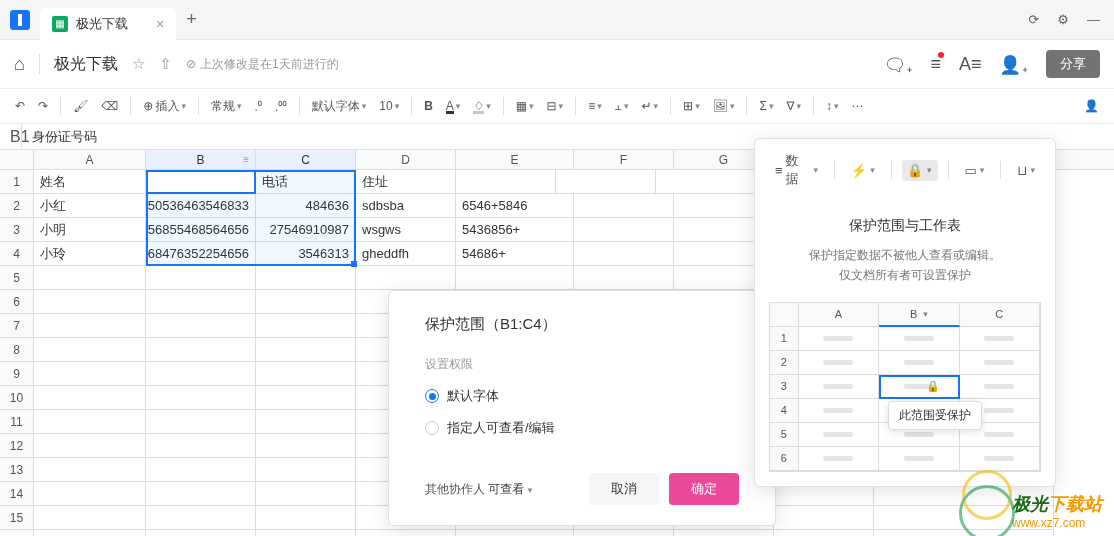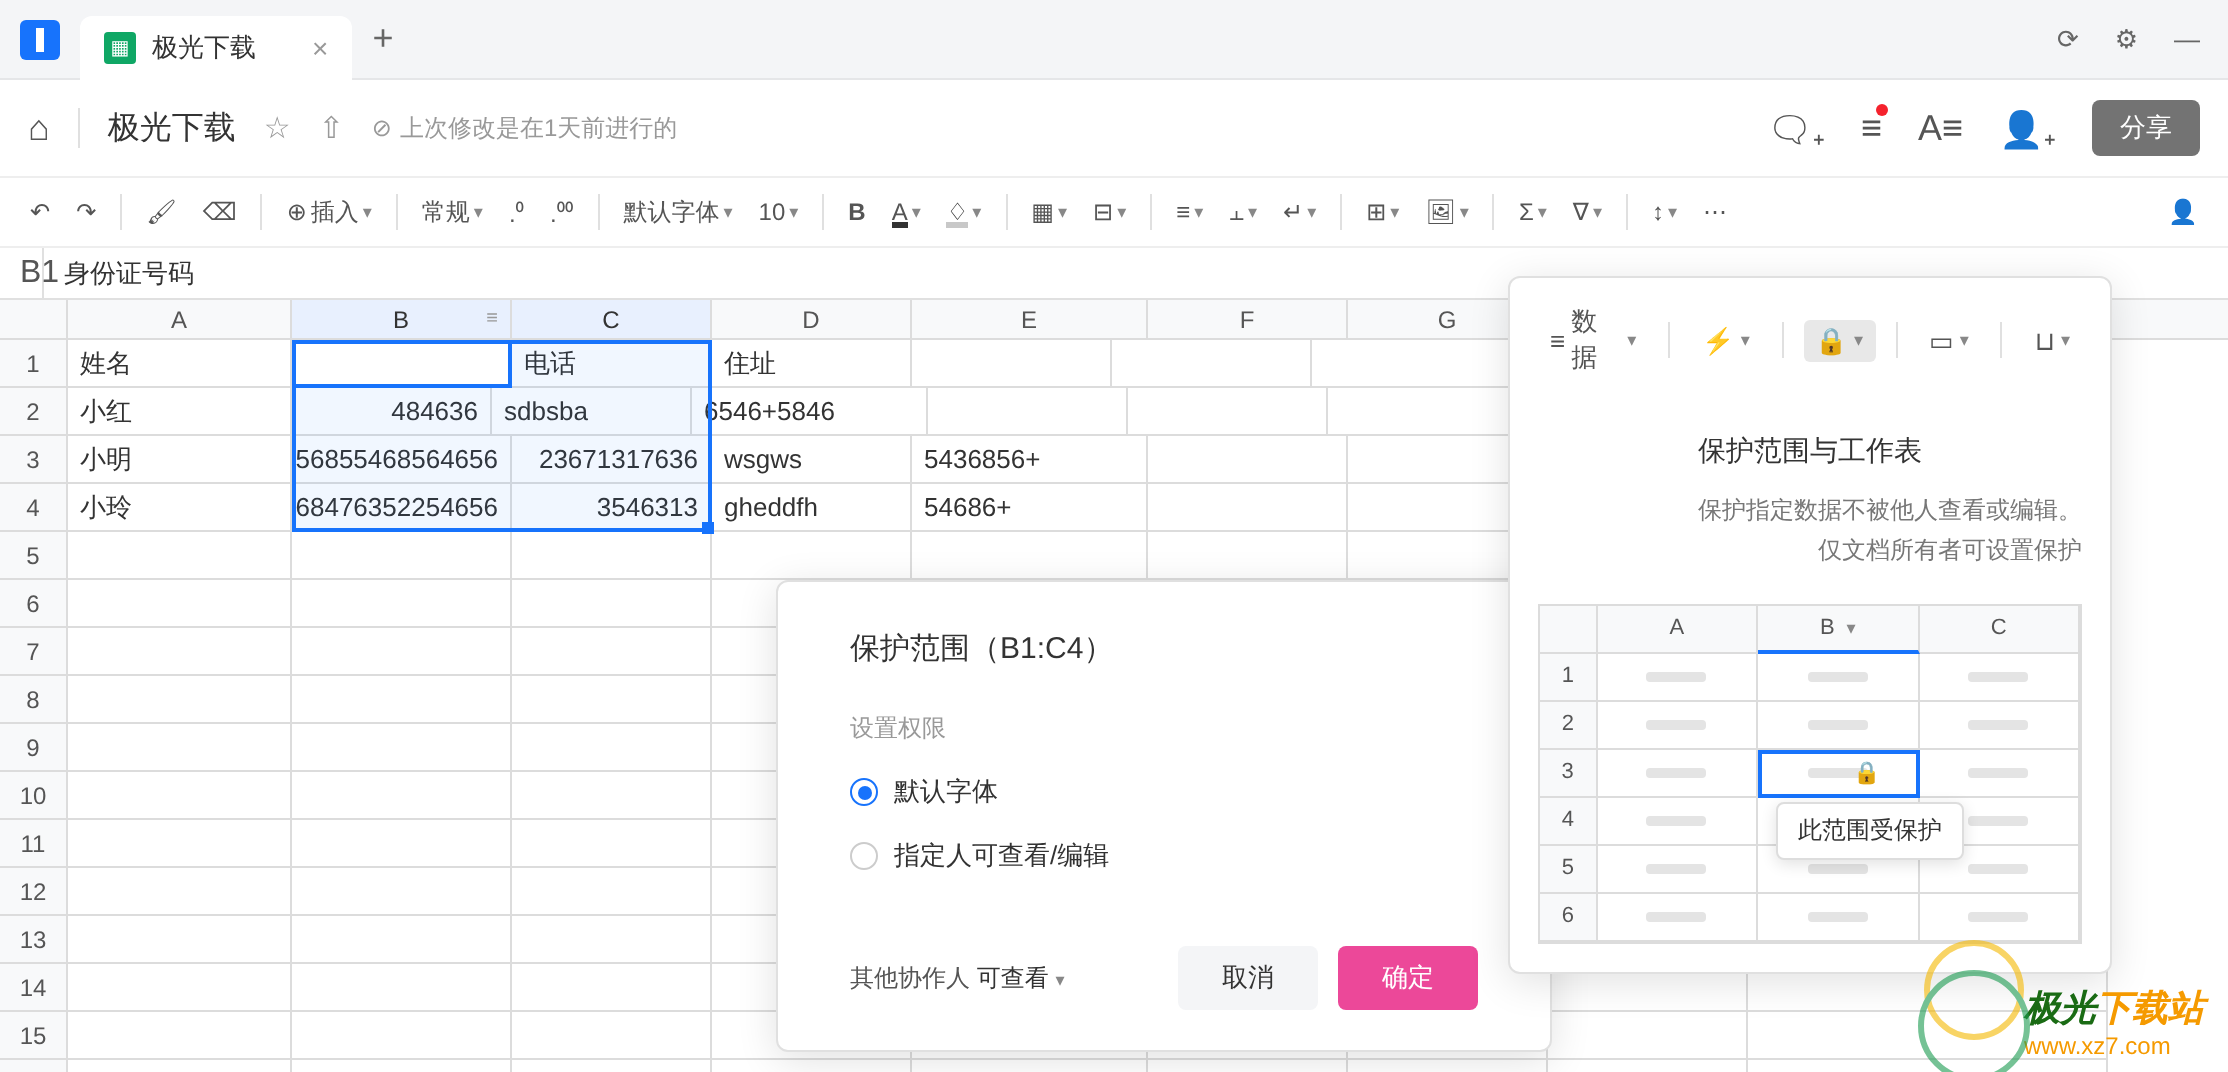--- a/index.html
+++ b/index.html
@@ -82,21 +82,21 @@
 .footer-btns { margin-left: auto; display: flex; gap: 10px; }
 .btn { padding: 7px 22px; border-radius: 4px; font-size: 13px; cursor: pointer; }
 .btn-cancel { background: #f4f5f7; color: #333; }
 .btn-primary { background: #ec4899; color: #fff; }
 
 .popup2 { position: absolute; background: #fff; border: 1px solid #e0e0e0; border-radius: 6px; box-shadow: 0 4px 20px rgba(0,0,0,0.12); padding: 10px 14px 14px; }
 .popup2-tb { display: flex; align-items: center; gap: 6px; padding-bottom: 10px; font-size: 13px; color: #555; }
 .p2-btn { padding: 3px 6px; border-radius: 3px; cursor:pointer; display:flex; align-items:center; gap:3px; }
 .p2-btn.active { background: #e8e8e8; }
 .p2-title { text-align: center; font-size: 14px; font-weight: 500; margin: 16px 0 10px; }
-.p2-desc { text-align: right; font-size: 12px; color: #777; line-height: 1.7; margin-bottom: 16px; }
+.p2-desc { text-align: center; font-size: 12px; color: #777; line-height: 1.7; margin-bottom: 16px; }
 .mini-sheet { border: 1px solid #dcdcdc; font-size: 11px; position:relative; }
 .ms-row { display: flex; height: 24px; }
 .ms-cell { border-right: 1px solid #dcdcdc; border-bottom: 1px solid #dcdcdc; display: flex; align-items: center; justify-content: center; color: #888; background:#fff; }
 .ms-hdr { background: #f8f9fa; color:#555; }
 .ms-rh { width: 30px; }
 .ms-c { width: 84px; }
 .ms-fake { width: 30px; height: 5px; background: #e4e4e4; border-radius: 2px; }
 .tooltip { position: absolute; background: #fff; border: 1px solid #ddd; border-radius: 4px; padding: 5px 10px; font-size: 12px; box-shadow: 0 2px 8px rgba(0,0,0,0.12); white-space: nowrap; }
 
 
@@ -227,33 +227,34 @@
         <div class="cell cC">电话</div>
         <div class="cell cD">住址</div>
         <div class="cell cF"></div>
         <div class="cell cG"></div>
         <div class="cell cH"></div>
         <div class="cell cI"></div>
       </div>
       <div class="row">
         <div class="rh">2</div>
         <div class="cell cA">小红</div>
+        <div class="cell cB num">50536463546833</div>
         <div class="cell cC num">484636</div>
         <div class="cell cD">sdbsba</div>
         <div class="cell cE">6546+5846</div>
         <div class="cell cF"></div>
         <div class="cell cG"></div>
         <div class="cell cH"></div>
         <div class="cell cI"></div>
       </div>
       <div class="row">
         <div class="rh">3</div>
         <div class="cell cA">小明</div>
         <div class="cell cB num">56855468564656</div>
-        <div class="cell cC num">23671317636</div>
+        <div class="cell cC num">27546910987</div>
         <div class="cell cD">wsgws</div>
         <div class="cell cE">5436856+</div>
         <div class="cell cF"></div>
         <div class="cell cG"></div>
         <div class="cell cH"></div>
         <div class="cell cI"></div>
       </div>
       <div class="row">
         <div class="rh">4</div>
         <div class="cell cA">小玲</div>

